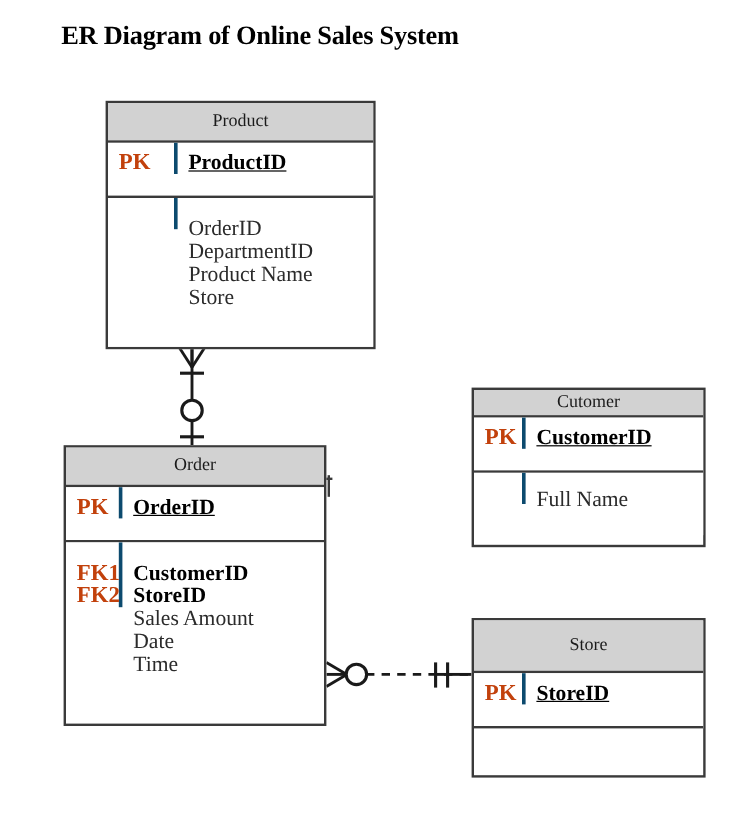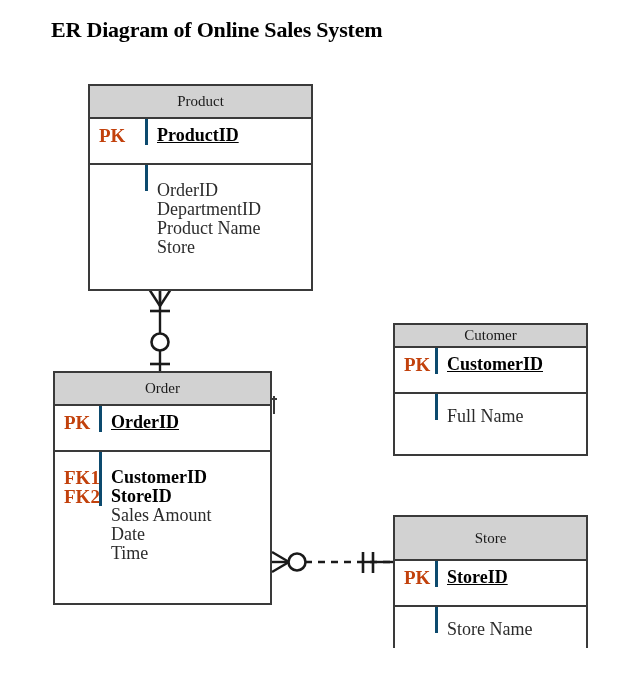--- a/index.html
+++ b/index.html
@@ -204,21 +204,15 @@
   </div>
 
   <div class="entity" style="left:393px; top:515px; width:195px; height:133px;">
     <div class="ent-header" style="height:44px;">Store</div>
     <div class="ent-section sec-divider" style="height:46px;">
       <div class="keycol" style="width:43px;">PK</div>
       <div class="fieldcol">
         <span class="pk-name">StoreID</span>
       </div>
     </div>
-    <div class="ent-section" style="height:52px;">
-      <div class="keycol" style="width:43px;">&nbsp;</div>
-      <div class="fieldcol" style="padding-top:13px;">
-        <div class="plain-name">Store Name</div>
-      </div>
-    </div>
   </div>
 
 </div>
 
 </body></html>

